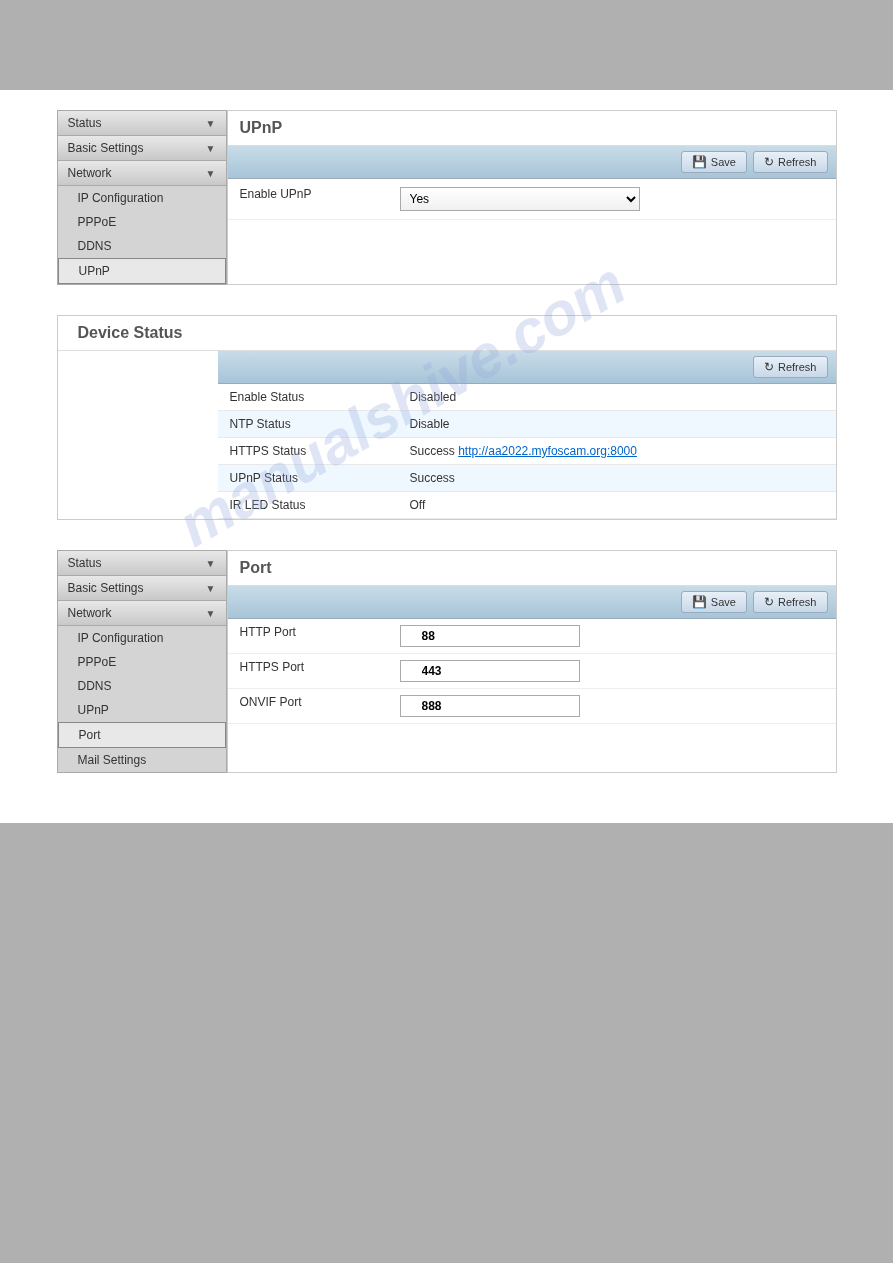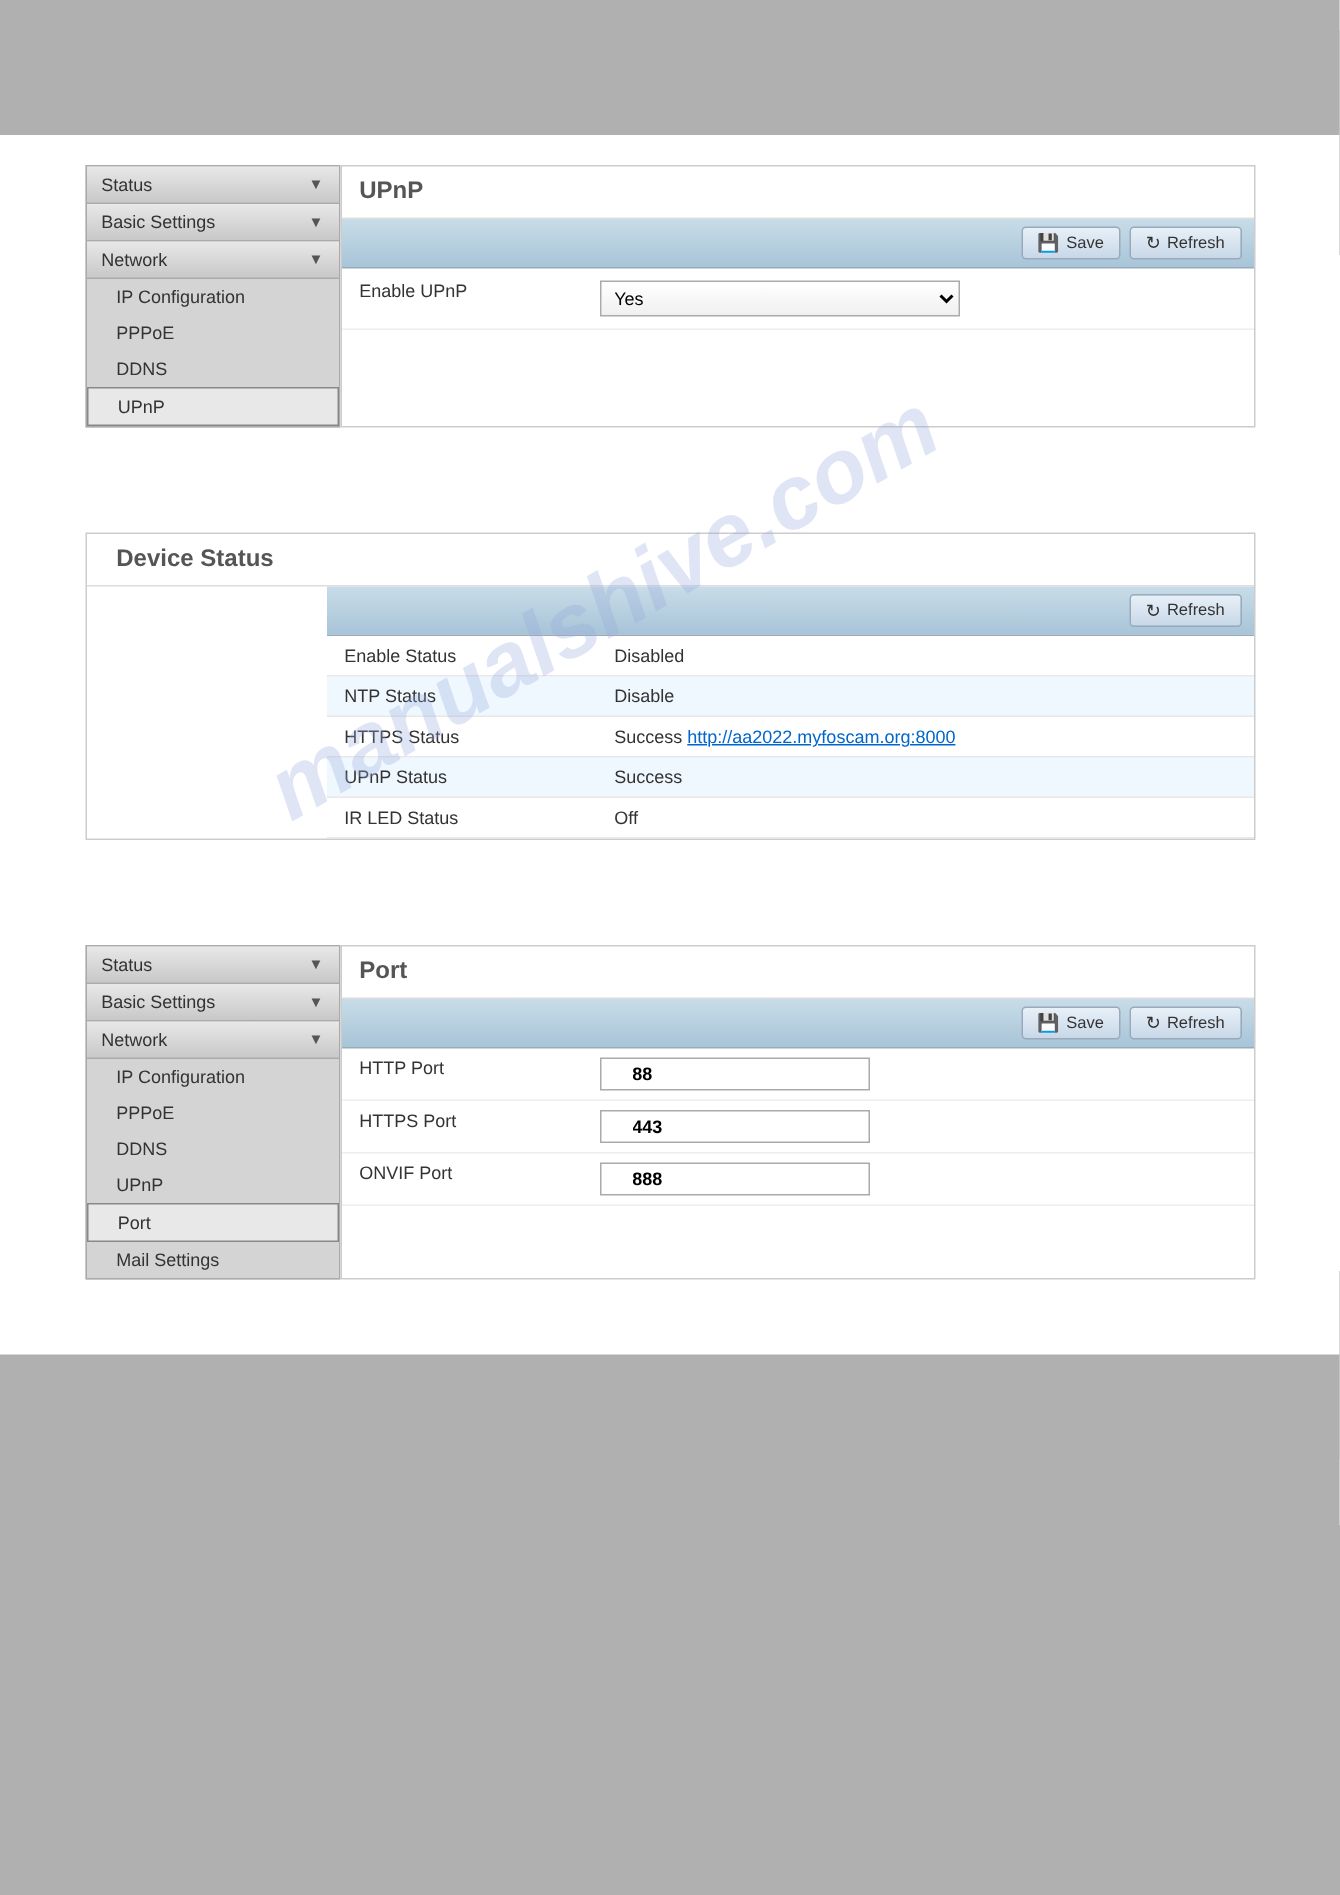--- a/index.html
+++ b/index.html
@@ -33,21 +33,20 @@
       background: #b0b0b0;
     }
 
     .white-area {
       width: 893px;
       background: #ffffff;
       padding: 20px 0;
       display: flex;
       flex-direction: column;
       align-items: center;
-      gap: 40px;
     }
 
     
     .panel-section {
       width: 780px;
       margin-bottom: 30px;
       display: flex;
       flex-direction: row;
     }
 

